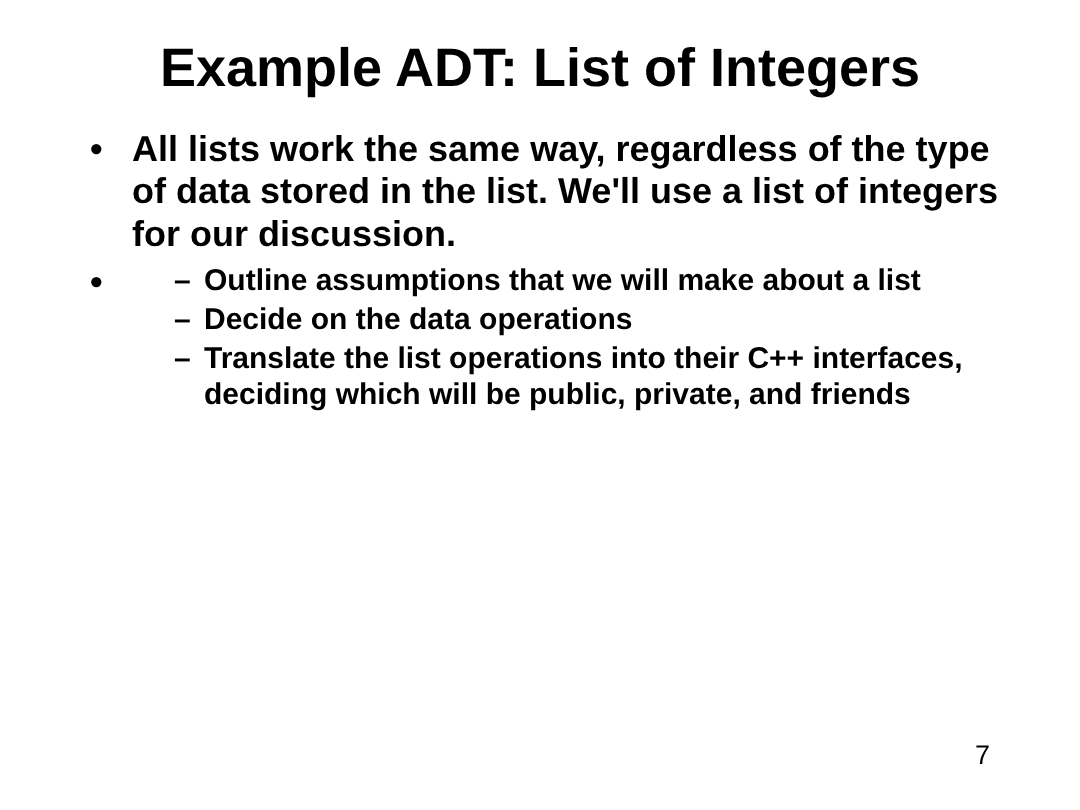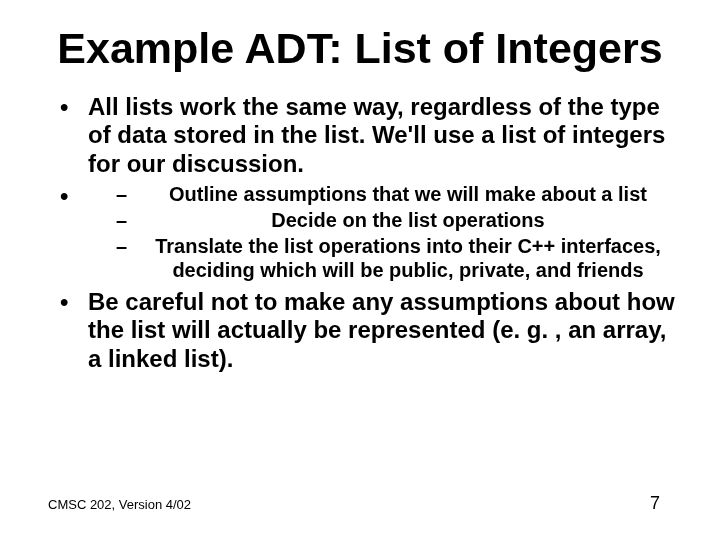--- a/index.html
+++ b/index.html
@@ -12,21 +12,21 @@
     color: #000;
   }
   .slide {
     position: relative;
     width: 720px;
     height: 540px;
     box-sizing: border-box;
   }
   .title {
     text-align: center;
-    font-size: 43px;
+    font-size: 36px;
     font-weight: bold;
     padding-top: 24px;
     padding-bottom: 20px;
   }
   ul.top {
     margin: 0;
     padding: 0 40px 0 60px;
     list-style: none;
     font-size: 24px;
     line-height: 1.18;
@@ -44,21 +44,20 @@
     top: 0;
     font-size: 24px;
     line-height: 1.18;
   }
   ul.sub {
     margin: 2px 0 6px 0;
     padding: 0 0 0 28px;
     list-style: none;
     font-size: 20px;
     line-height: 1.2;
-    text-align: center;
   }
   ul.sub > li {
     position: relative;
     padding-left: 20px;
     margin-bottom: 2px;
   }
   ul.sub > li::before {
     content: "–";
     position: absolute;
     left: 0;
@@ -86,27 +85,23 @@
   <ul class="top">
     <li>
       <span>All lists work the same way, regardless of the type of data stored in the list.  We'll use a list of integers for our discussion.</span>
     </li>
     <li>
       <ul class="sub">
         <li>
           <span>Outline assumptions that we will make about a list</span>
         </li>
         <li>
-          <span>Decide on the list operations</span>
+          <span>Decide on the data operations</span>
         </li>
         <li>
           <span>Translate the list operations into their C++ interfaces, deciding which will be public, private, and friends</span>
         </li>
       </ul>
     </li>
-    <li>
-      <span>Be careful not to make any assumptions about how the list will actually be represented (e. g. , an array, a linked list).</span>
-    </li>
   </ul>
 
-  <div class="footer-left">CMSC 202, Version 4/02</div>
   <div class="footer-right">7</div>
 </div>
 
 </body></html>

